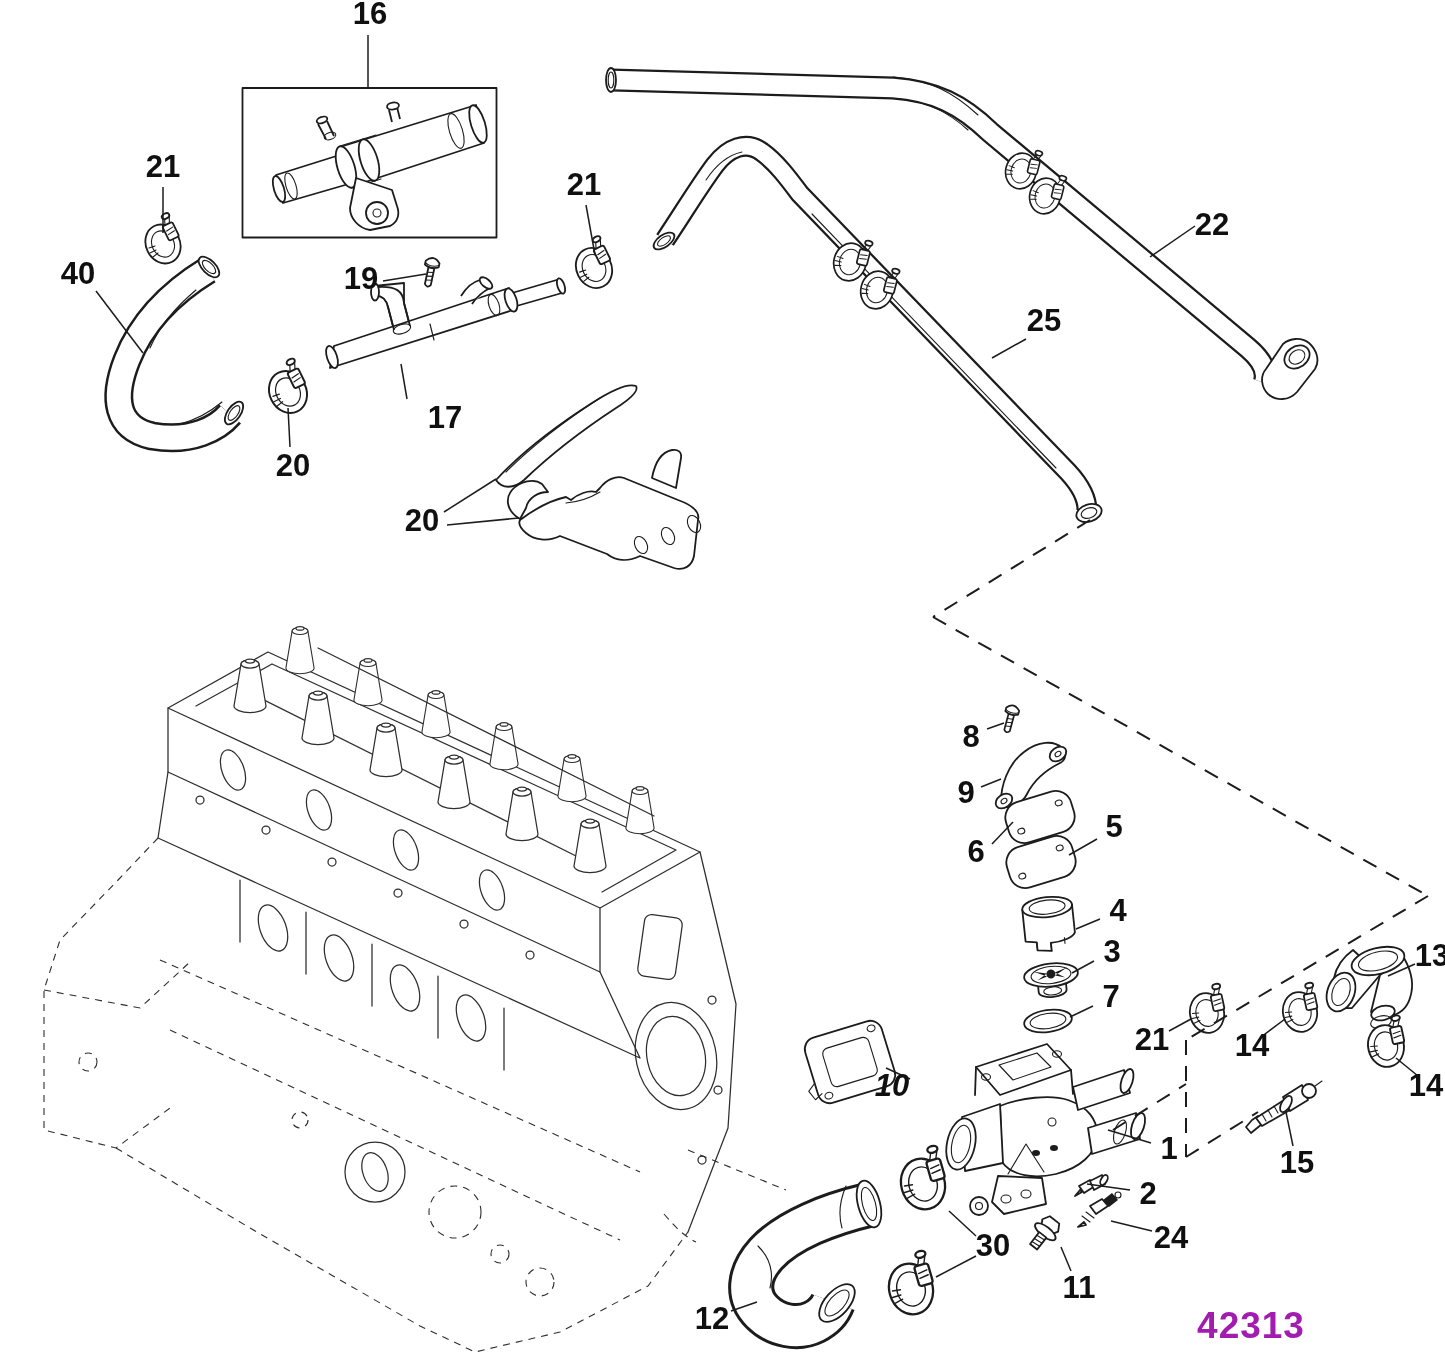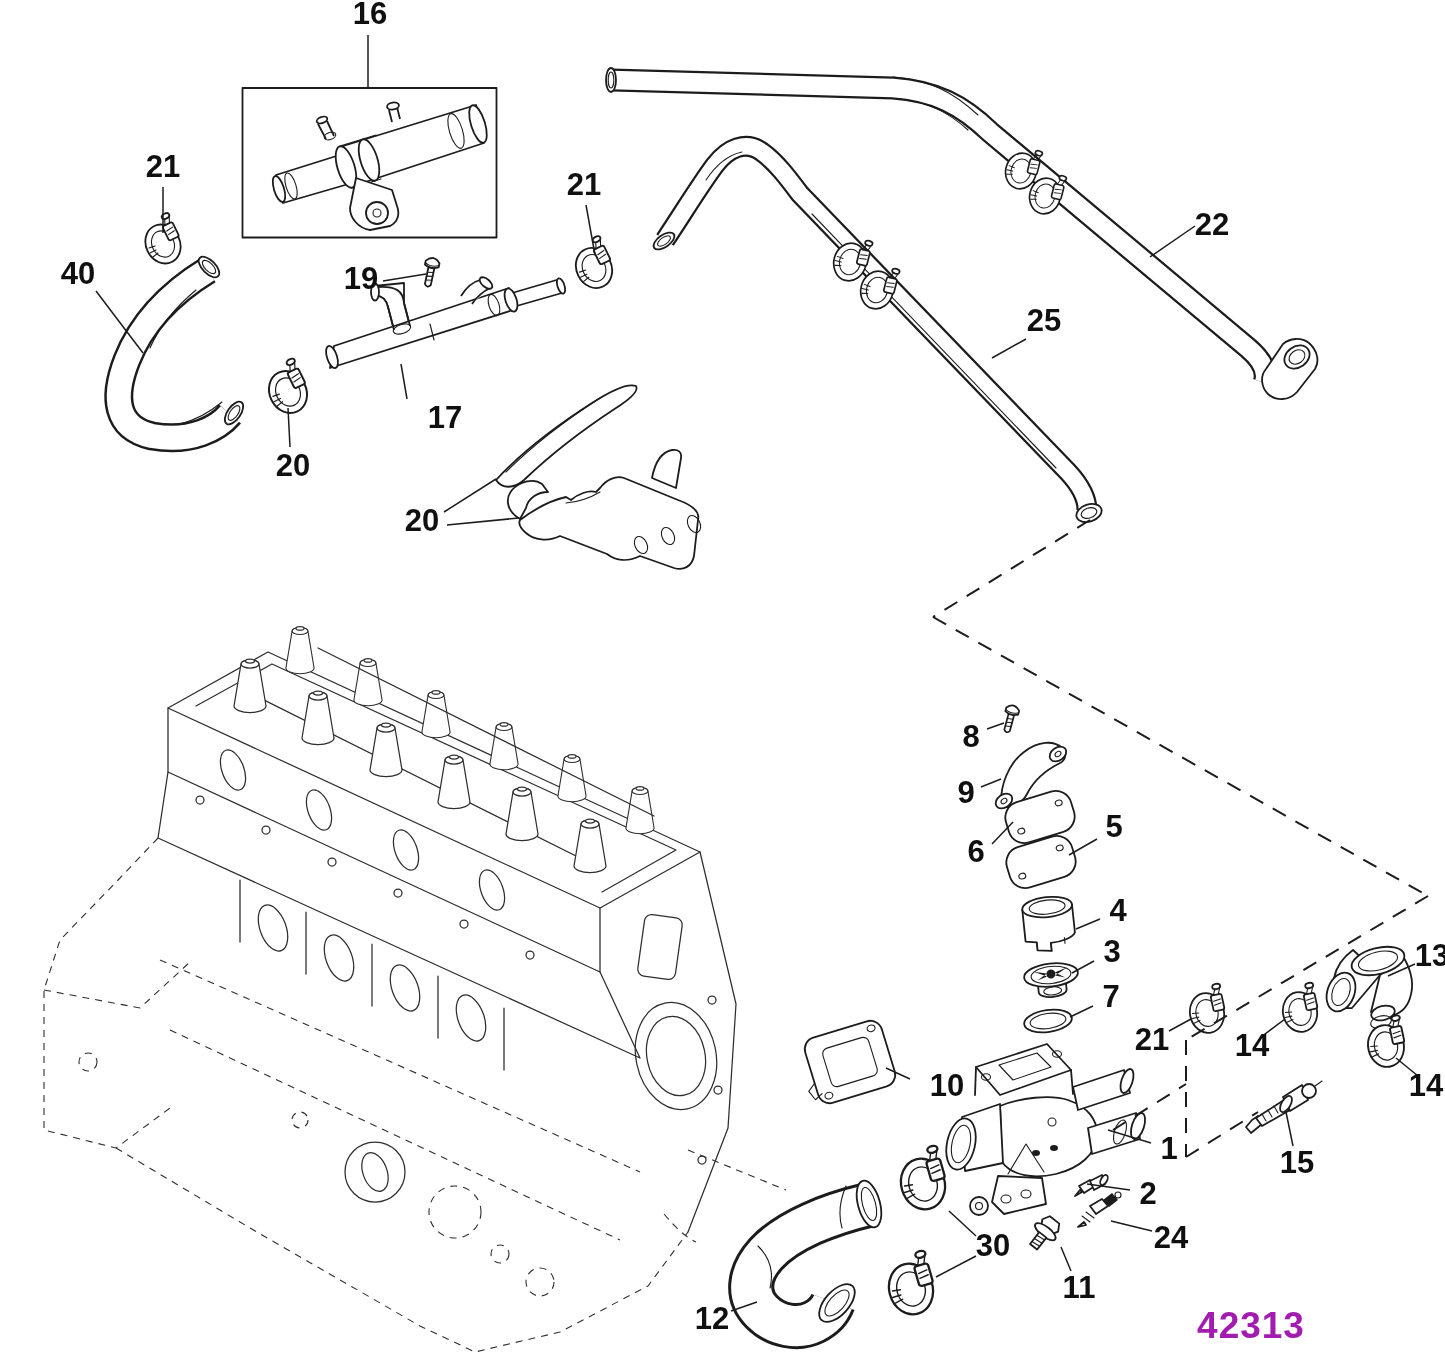--- a/index.html
+++ b/index.html
@@ -386,21 +386,21 @@
       <div class="callout" style="left: 410px; top: 418px; margin-left: 35px;">17</div>
       <div class="callout" style="left: 293px; top: 466px; text-align: right;">20</div>
       <div class="callout" style="left: 422px; top: 521px;">20</div>
       <div class="callout" style="left: 971px; top: 737px;">8</div>
       <div class="callout" style="left: 966px; top: 793px;">9</div>
       <div class="callout" style="left: 976px; top: 852px;">6</div>
       <div class="callout" style="left: 1114px; top: 827px;">5</div>
       <div class="callout" style="left: 1118px; top: 911px;">4</div>
       <div class="callout" style="left: 1112px; top: 952px;">3</div>
       <div class="callout" style="left: 1111px; top: 997px;">7</div>
-      <div class="callout" style="left: 947px; top: 1086px;">10</div>
+      <div class="callout" style="left: 892px; top: 1086px; font-style: italic;">10</div>
       <div class="callout" style="left: 1152px; top: 1040px;">21</div>
       <div class="callout" style="left: 1252px; top: 1046px;">14</div>
       <div class="callout" style="left: 1432px; top: 956px;">13</div>
       <div class="callout" style="left: 1426px; top: 1086px;">14</div>
       <div class="callout" style="left: 1169px; top: 1149px;">1</div>
       <div class="callout" style="left: 1297px; top: 1163px;">15</div>
       <div class="callout" style="left: 1148px; top: 1194px;">2</div>
       <div class="callout" style="left: 1171px; top: 1238px;">24</div>
       <div class="callout" style="left: 1079px; top: 1288px;">11</div>
       <div class="callout" style="left: 993px; top: 1246px;">30</div>

